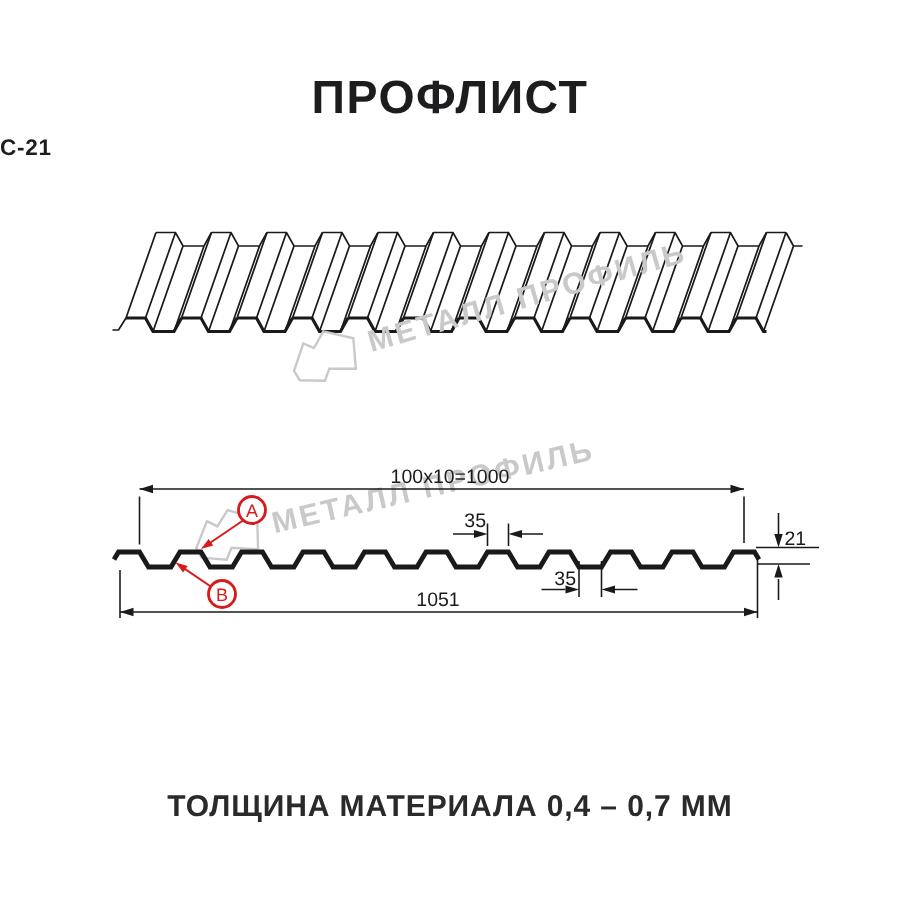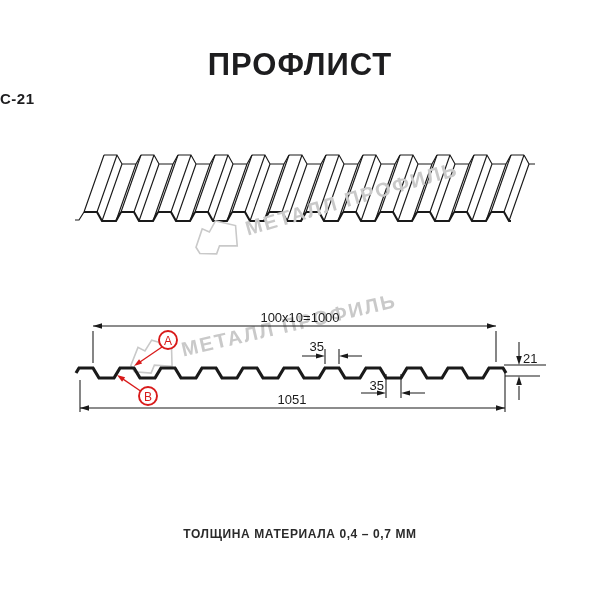--- a/index.html
+++ b/index.html
@@ -3,21 +3,21 @@
 <meta charset="utf-8">
 <style>
   html,body{margin:0;padding:0;background:#fff;}
   .stage{position:relative;width:600px;height:600px;background:#fff;overflow:hidden;
          font-family:"Liberation Sans",sans-serif;}
   .title{position:absolute;top:47px;left:0;width:100%;text-align:center;
          font-size:31px;font-weight:bold;letter-spacing:1px;color:var(--c-text);}
   .subtitle{position:absolute;top:90px;left:0;width:100%;
          font-size:15px;font-weight:bold;letter-spacing:.5px;color:var(--c-text);}
   .footer{position:absolute;top:527px;left:0;width:100%;text-align:center;
-         font-size:12px;font-weight:bold;letter-spacing:.6px;color:#2a2a2a;}
+         font-size:20px;font-weight:bold;letter-spacing:.6px;color:#2a2a2a;}
   svg.layer{position:absolute;left:0;top:0;pointer-events:none;}
   .s3{z-index:1;} .s2{z-index:3;}
   .thick{stroke:var(--c-line);stroke-width:2.1;fill:none;}
   .thin{stroke:var(--c-line);stroke-width:1.15;fill:none;}
   .prof{stroke:var(--c-line);stroke-width:3.2;fill:none;}
   .dim{stroke:var(--c-line);stroke-width:1.05;fill:none;}
   .ah{fill:var(--c-line);stroke:none;}
   .dimtxt{font-family:"Liberation Sans",sans-serif;font-size:13px;fill:var(--c-line);}
   .redln{stroke:var(--c-marker);stroke-width:1.3;fill:none;}
   .redah{fill:var(--c-marker);stroke:none;}

